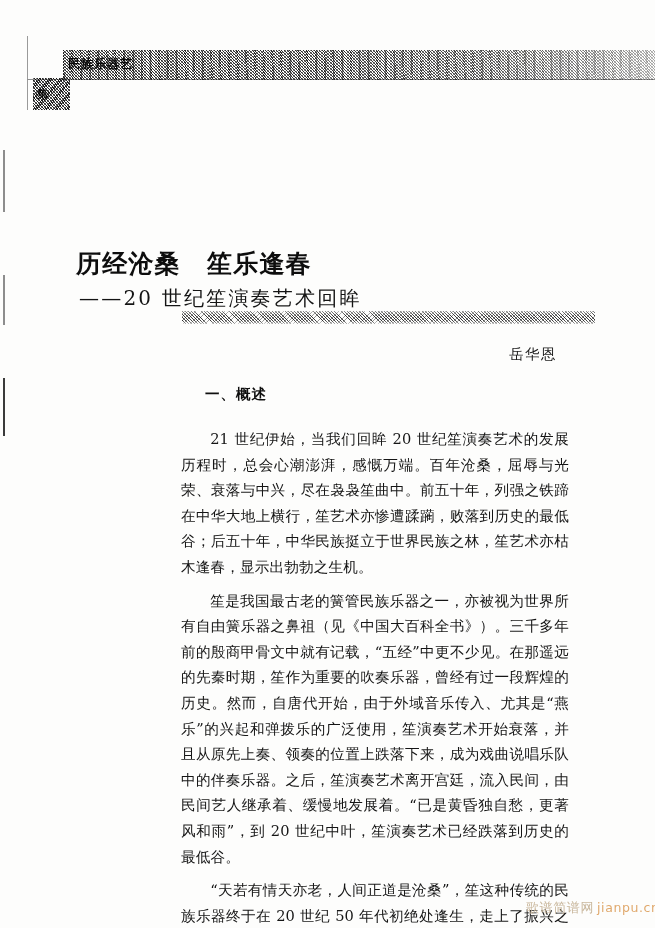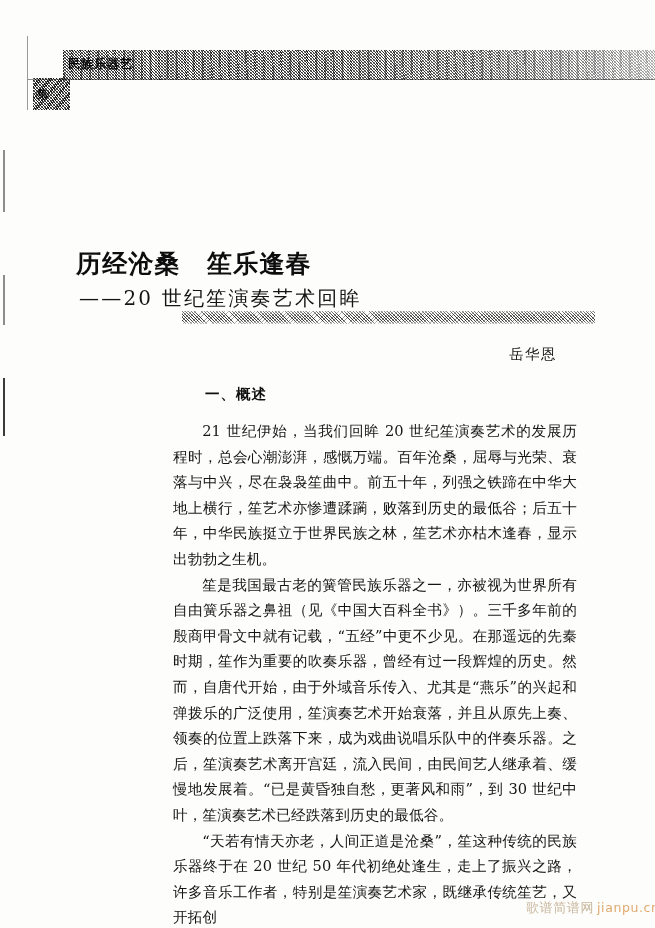--- a/index.html
+++ b/index.html
@@ -220,21 +220,21 @@
     width: 404px;
   }
   .para {
     font-family: "DejaVu Serif", "Liberation Serif", serif;
     font-size: 14.6px;
     line-height: 25.6px;
     color: #151515;
     text-align: justify;
     text-justify: inter-ideograph;
     text-indent: 2em;
-    margin: 0;
+    margin: 8px;
     letter-spacing: 0.15px;
   }
 
   
   .watermark {
     position: absolute;
     left: 498px;
     top: 899px;
     font-family: "DejaVu Serif", "Liberation Serif", serif;
     font-size: 13px;
@@ -270,21 +270,21 @@
   <div class="subtitle">——20 世纪笙演奏艺术回眸</div>
 
   <div class="halftone-band"></div>
 
   <div class="author">岳华恩</div>
 
   <div class="section-heading">一、概述</div>
 
   <div class="body-col">
     <p class="para">21 世纪伊始，当我们回眸 20 世纪笙演奏艺术的发展历程时，总会心潮澎湃，感慨万端。百年沧桑，屈辱与光荣、衰落与中兴，尽在袅袅笙曲中。前五十年，列强之铁蹄在中华大地上横行，笙艺术亦惨遭蹂躏，败落到历史的最低谷；后五十年，中华民族挺立于世界民族之林，笙艺术亦枯木逢春，显示出勃勃之生机。</p>
-    <p class="para">笙是我国最古老的簧管民族乐器之一，亦被视为世界所有自由簧乐器之鼻祖（见《中国大百科全书》）。三千多年前的殷商甲骨文中就有记载，“五经”中更不少见。在那遥远的先秦时期，笙作为重要的吹奏乐器，曾经有过一段辉煌的历史。然而，自唐代开始，由于外域音乐传入、尤其是“燕乐”的兴起和弹拨乐的广泛使用，笙演奏艺术开始衰落，并且从原先上奏、领奏的位置上跌落下来，成为戏曲说唱乐队中的伴奏乐器。之后，笙演奏艺术离开宫廷，流入民间，由民间艺人继承着、缓慢地发展着。“已是黄昏独自愁，更著风和雨”，到 30 世纪中叶，笙演奏艺术已经跌落到历史的最低谷。</p>
+    <p class="para">笙是我国最古老的簧管民族乐器之一，亦被视为世界所有自由簧乐器之鼻祖（见《中国大百科全书》）。三千多年前的殷商甲骨文中就有记载，“五经”中更不少见。在那遥远的先秦时期，笙作为重要的吹奏乐器，曾经有过一段辉煌的历史。然而，自唐代开始，由于外域音乐传入、尤其是“燕乐”的兴起和弹拨乐的广泛使用，笙演奏艺术开始衰落，并且从原先上奏、领奏的位置上跌落下来，成为戏曲说唱乐队中的伴奏乐器。之后，笙演奏艺术离开宫廷，流入民间，由民间艺人继承着、缓慢地发展着。“已是黄昏独自愁，更著风和雨”，到 20 世纪中叶，笙演奏艺术已经跌落到历史的最低谷。</p>
     <p class="para">“天若有情天亦老，人间正道是沧桑”，笙这种传统的民族乐器终于在 20 世纪 50 年代初绝处逢生，走上了振兴之路，许多音乐工作者，特别是笙演奏艺术家，既继承传统笙艺，又开拓创</p>
   </div>
 
   <div class="watermark">
     <span class="wm-cn">歌谱简谱网</span><span class="wm-en">jianpu.cn</span>
   </div>
 
 </div>
 
 </body></html>

